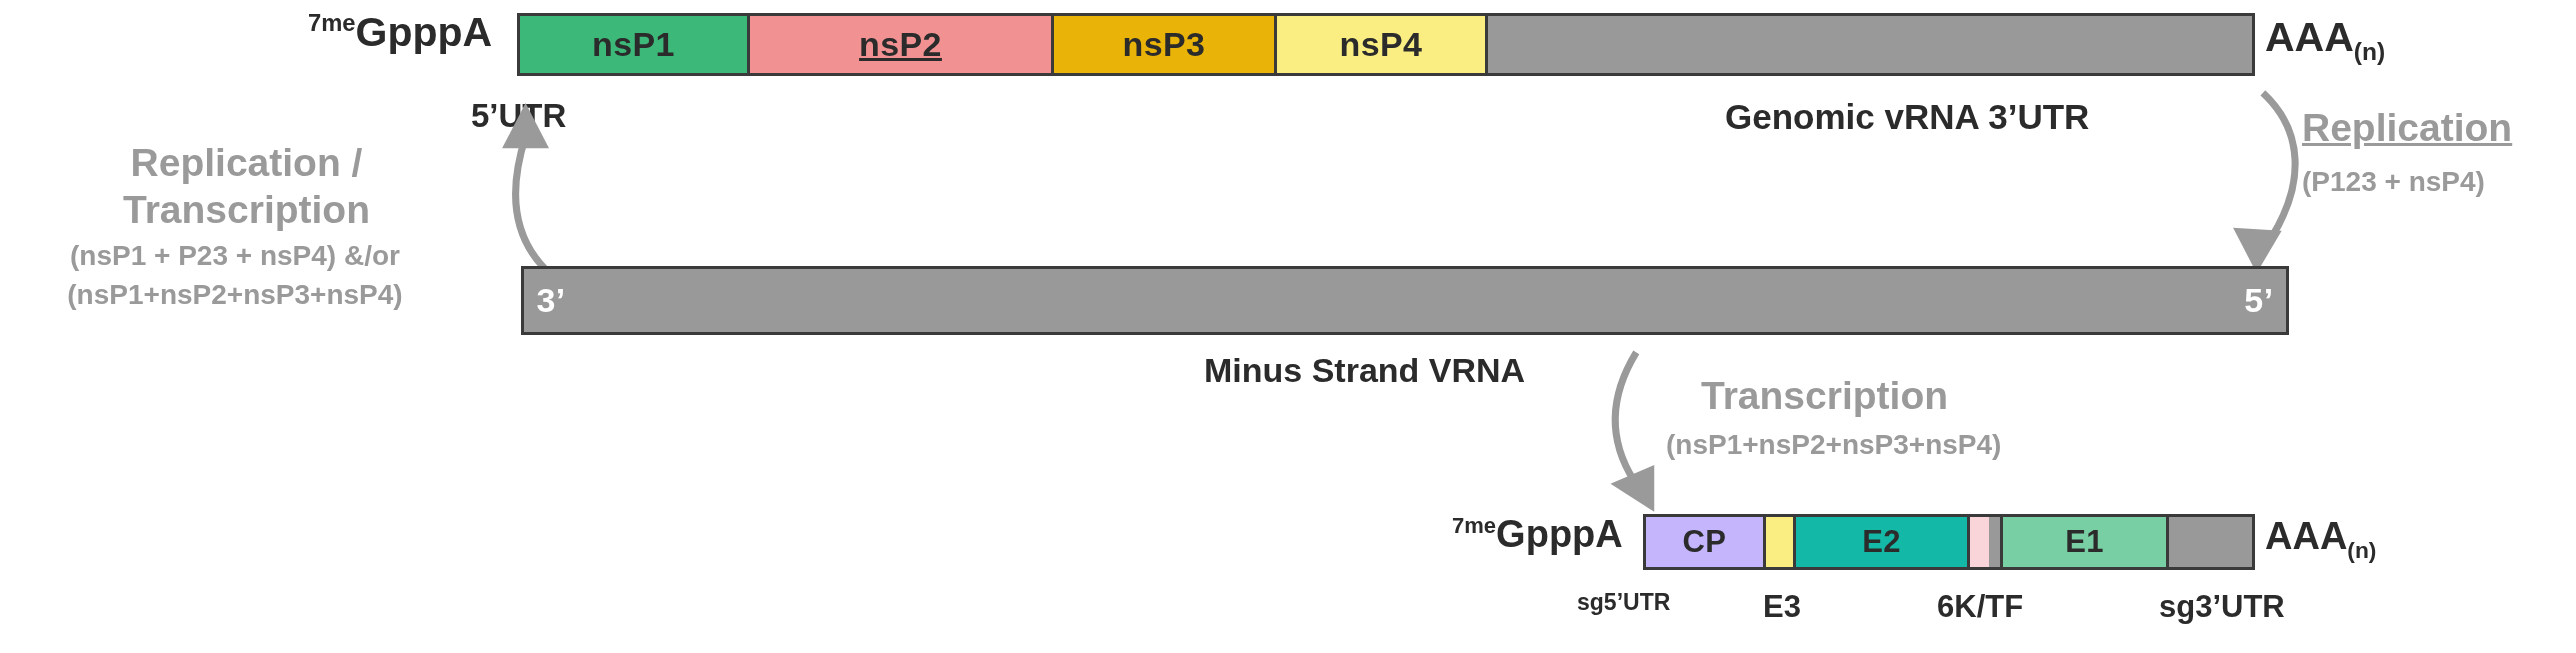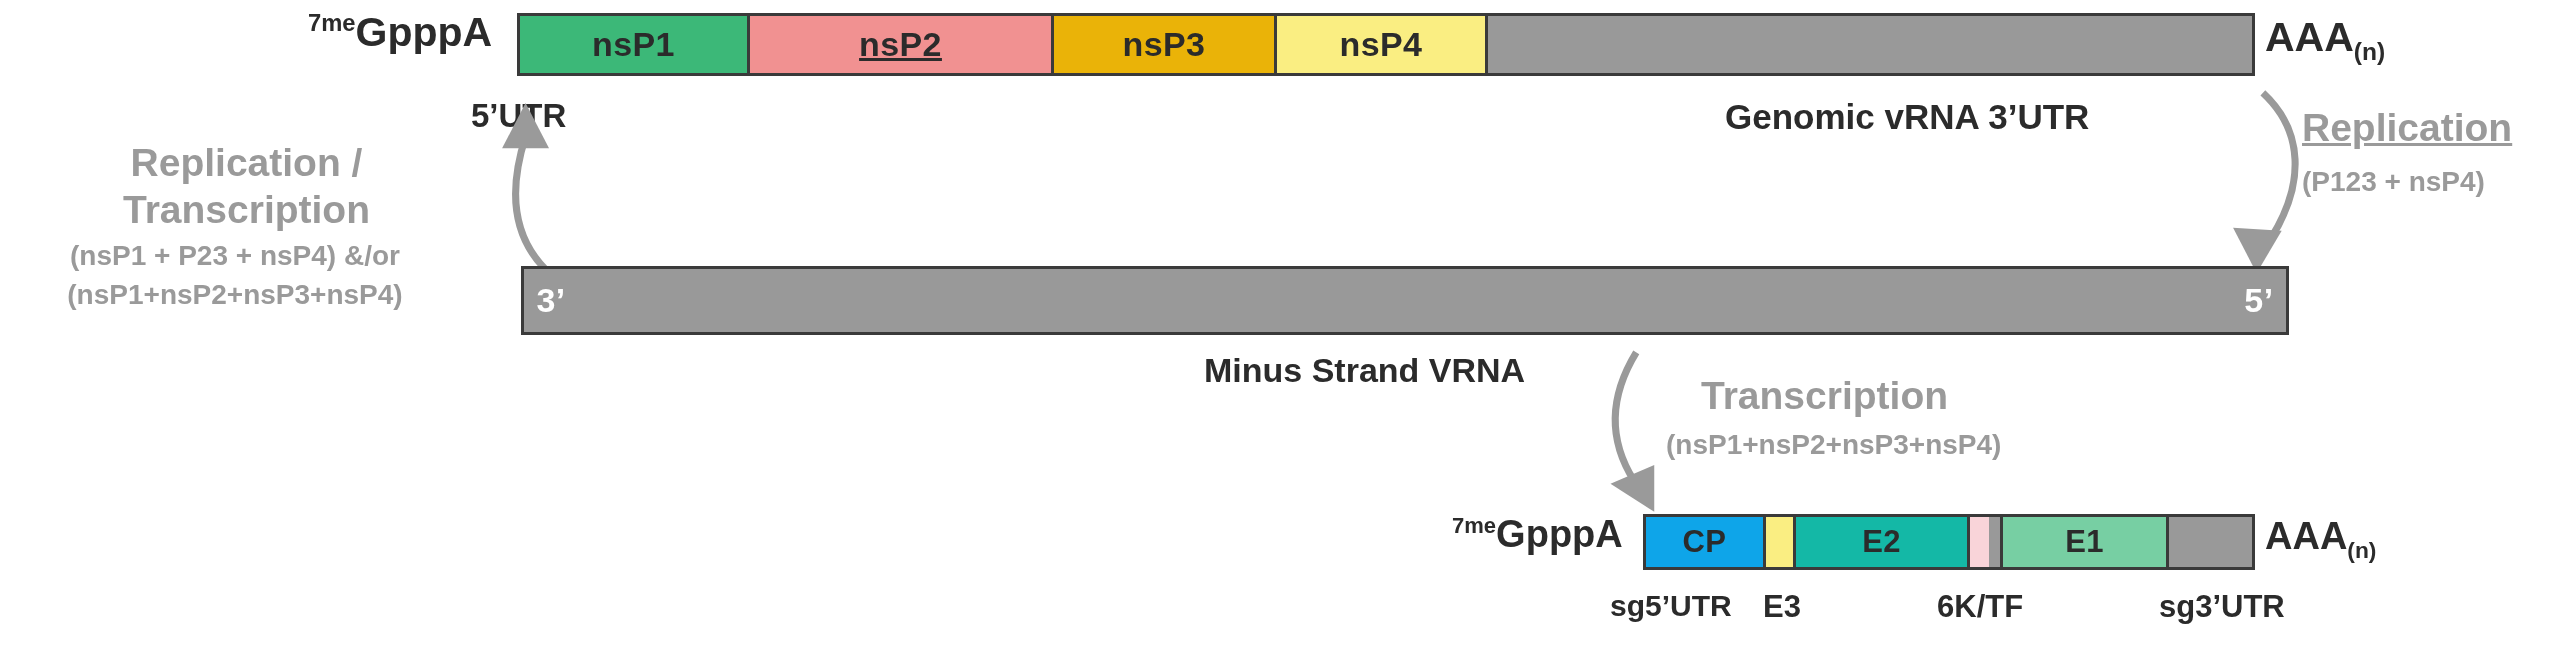--- a/index.html
+++ b/index.html
@@ -94,21 +94,21 @@
   <svg class="arrow" style="left:1562px;top:346px;" width="172" height="180" viewBox="0 0 220 230">
     <path d="M 95 8 C 62 62, 58 118, 92 172"></path>
     <polygon points="118,212 62,176 118,152"></polygon>
   </svg>
 
   <div class="txt" style="left:1452px;top:513px;font-size:38px;">
     <span class="sup">7me</span><span>GpppA</span>
   </div>
 
   <div class="rna-bar" style="left:1643px;top:514px;width:612px;height:56px;border-width:3.9px;">
-    <div class="seg" style="width:117px;background:#0ea5e9;font-size:31px;">
+    <div class="seg" style="width:117px;background:#c4b5fd;font-size:31px;">
       <span class="seg-label">CP</span>
     </div>
     <div class="seg" style="width:30px;background:#FAEE82;font-size:31px;">
       <span class="seg-label"></span>
     </div>
     <div class="seg" style="width:174px;background:#14b8a6;font-size:31px;justify-content:center;">
       <span class="seg-label">E2</span>
     </div>
     <div class="seg" style="width:22px;background:#F9D4D9;font-size:31px;">
       <span class="seg-label"></span>
@@ -118,19 +118,19 @@
     </div>
     <div class="seg" style="flex:1 1 auto;background:#999999;font-size:31px;">
       <span class="seg-label"></span>
     </div>
   </div>
 
   <div class="txt" style="left:2265px;top:515px;font-size:38px;">
     <span>AAA</span><span class="sub">(n)</span>
   </div>
 
-  <div class="txt" style="left:1610px;top:589px;font-size:30px;">sg5’UTR</div>
+  <div class="txt" style="left:1577px;top:589px;font-size:23px;">sg5’UTR</div>
   <div class="txt" style="left:1763px;top:589px;font-size:31px;">E3</div>
   <div class="txt" style="left:1937px;top:589px;font-size:31px;">6K/TF</div>
   <div class="txt" style="left:2159px;top:589px;font-size:31px;">sg3’UTR</div>
 
 </div>
 
 
 </body></html>

